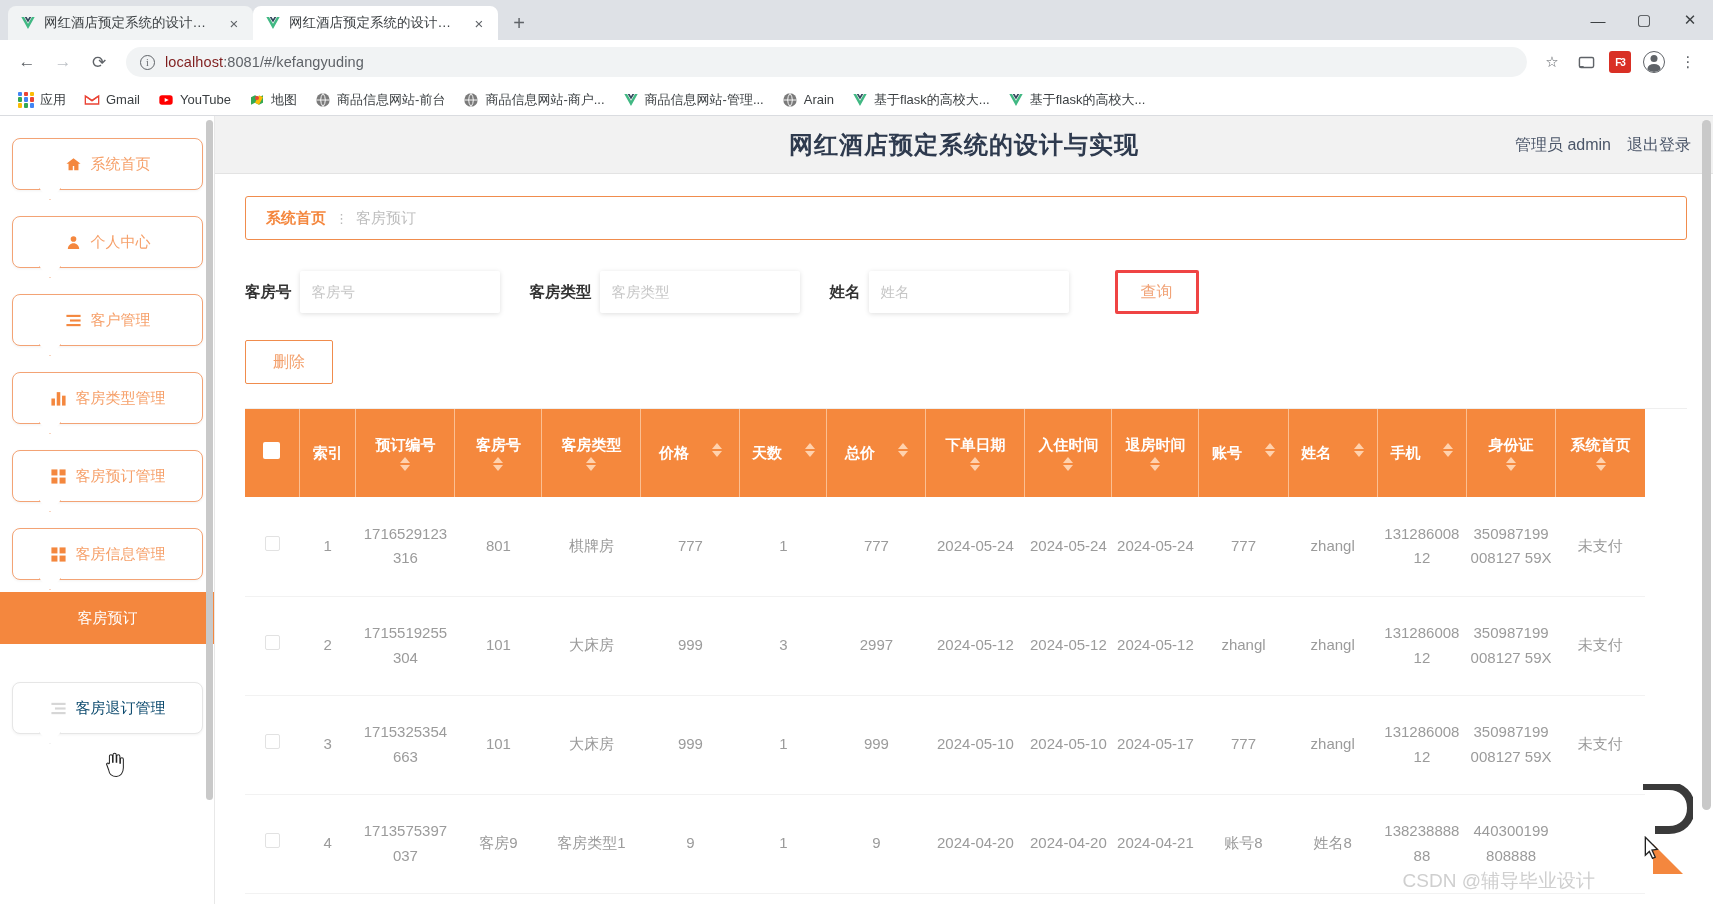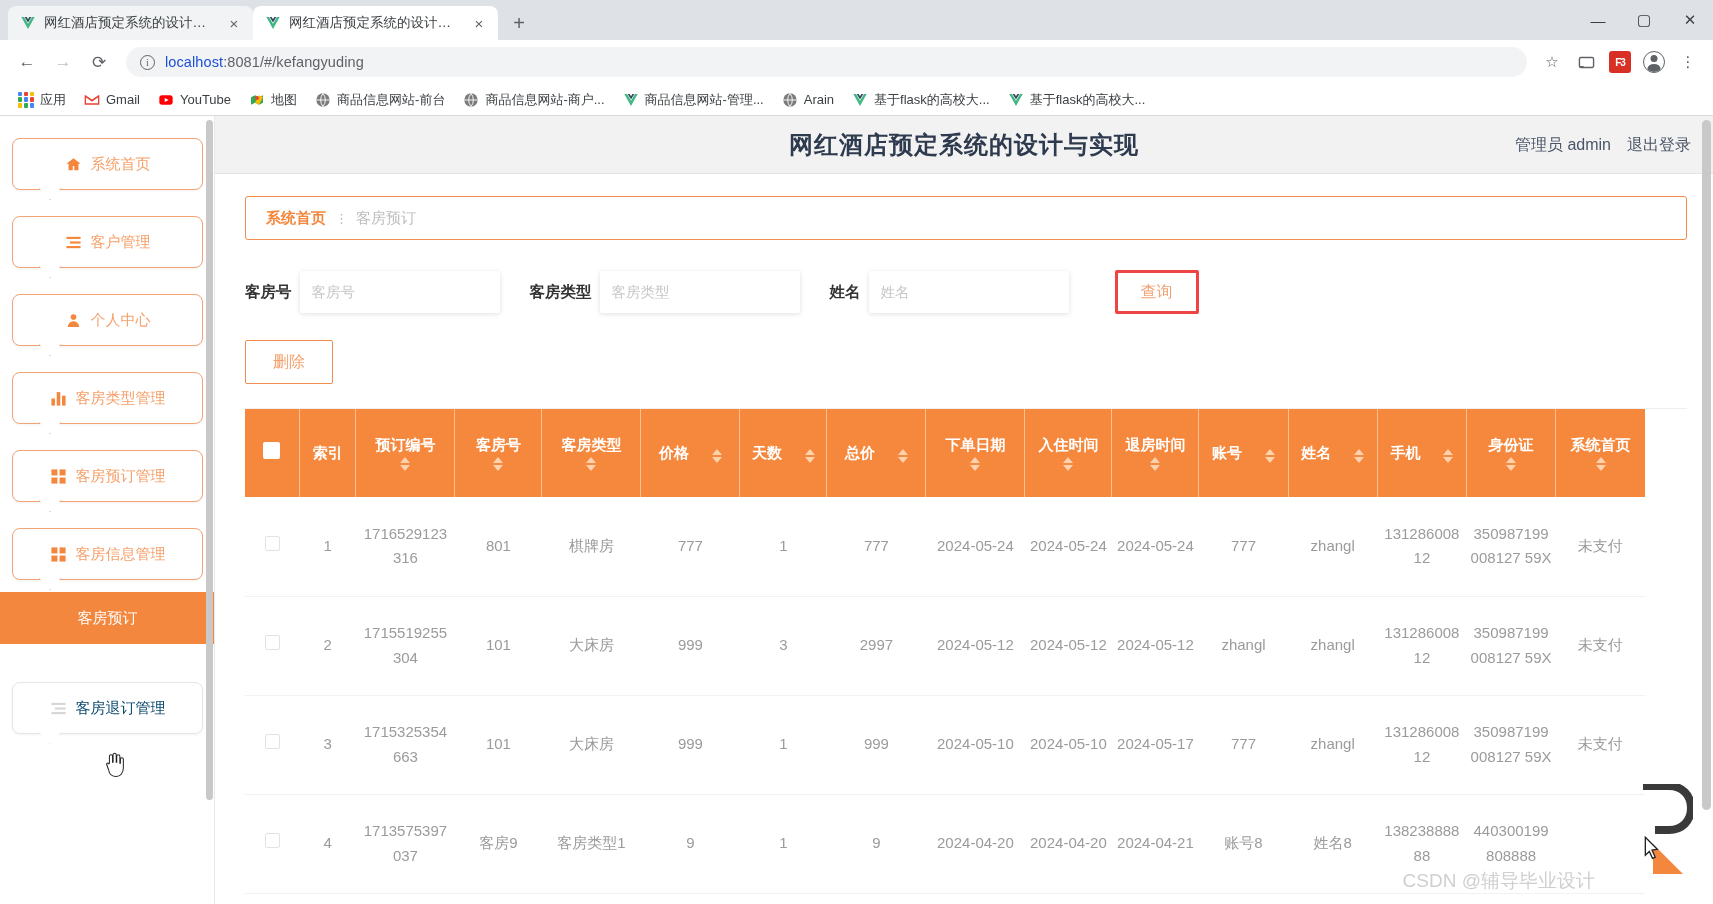--- a/index.html
+++ b/index.html
@@ -59,21 +59,21 @@
   .omnibox {
     flex:1 1 auto; height:30px; background:#f1f3f4; border-radius:16px;
     display:flex; align-items:center; padding:0 14px; margin:0 8px; gap:10px;
   }
   .omnibox .info-ic {
     width:15px; height:15px; border:1.4px solid #5f6368; border-radius:50%;
     display:flex; align-items:center; justify-content:center;
     font-size:10px; color:#5f6368; font-family:"Liberation Serif",serif; flex:0 0 15px;
   }
   .url { font-size:14.5px; color:#5f6368; letter-spacing:.1px; }
-  .url b { color:#1d4ed8; font-weight:400; }
+  .url b { color:#7f1d1d; font-weight:400; }
   .tb-right { display:flex; align-items:center; gap:4px; }
   .tb-right .icbtn {
     width:30px; height:30px; display:flex; align-items:center; justify-content:center;
     color:#5f6368; font-size:15px;
   }
   .ext-badge {
     width:22px; height:22px; background:#d93025; border-radius:3px; color:#fff;
     font-size:10px; display:flex; align-items:center; justify-content:center;
     font-weight:bold; letter-spacing:-1px;
   }
@@ -204,21 +204,21 @@
     margin:24px 26px 0 30px; border-top:1px solid #efefef; overflow:hidden;
   }
   table.grid { border-collapse:collapse; width:1400px; table-layout:fixed; }
   table.grid thead th {
     background:#f5883d; color:#ffffff; font-size:15px; font-weight:bold;
     height:88px; padding:4px 9px; border-right:1px solid #fbbf92;
     vertical-align:middle; text-align:center; line-height:1.35;
   }
   table.grid thead th:last-child { border-right:none; }
   .th-in { display:flex; flex-direction:column; align-items:center; gap:2px; }
-  .th-row { display:flex; align-items:flex-end; justify-content:center; gap:23px; }
+  .th-row { display:flex; align-items:flex-start; justify-content:center; gap:23px; }
   .sorter {
     display:inline-flex; flex-direction:column; align-items:center; gap:2px;
     line-height:0;
   }
   .sorter i {
     display:block; width:0; height:0; border-left:5px solid transparent;
     border-right:5px solid transparent;
   }
   .sorter i.up { border-bottom:6px solid #ffd2ae; }
   .sorter i.dn { border-top:6px solid #ffd2ae; }
@@ -395,32 +395,32 @@
 
     <div class="sidebar">
       <div class="menu-item">
         <svg class="mi-ic" viewBox="0 0 24 24" fill="#f4873e">
             <path d="M12 3L2 11h3v9h6v-6h2v6h6v-9h3z"></path>
           </svg>
         <span>系统首页</span>
       </div>
       <div class="menu-item">
         <svg class="mi-ic" viewBox="0 0 24 24" fill="#f4873e">
+            <circle cx="12" cy="7" r="4"></circle>
+            <path d="M4 21c0-4.4 3.6-8 8-8s8 3.6 8 8z"></path>
+          </svg>
+        <span>个人中心</span>
+      </div>
+      <div class="menu-item">
+        <svg class="mi-ic" viewBox="0 0 24 24" fill="#f4873e">
             <rect x="2" y="4" width="20" height="3"></rect>
             <rect x="7" y="10.5" width="15" height="3"></rect>
             <rect x="2" y="17" width="20" height="3"></rect>
           </svg>
         <span>客户管理</span>
-      </div>
-      <div class="menu-item">
-        <svg class="mi-ic" viewBox="0 0 24 24" fill="#f4873e">
-            <circle cx="12" cy="7" r="4"></circle>
-            <path d="M4 21c0-4.4 3.6-8 8-8s8 3.6 8 8z"></path>
-          </svg>
-        <span>个人中心</span>
       </div>
       <div class="menu-item">
         <svg class="mi-ic" viewBox="0 0 24 24" fill="#f4873e">
             <rect x="2" y="12" width="5" height="10"></rect>
             <rect x="9.5" y="3" width="5" height="19"></rect>
             <rect x="17" y="8" width="5" height="14"></rect>
           </svg>
         <span>客房类型管理</span>
       </div>
       <div class="menu-item">

